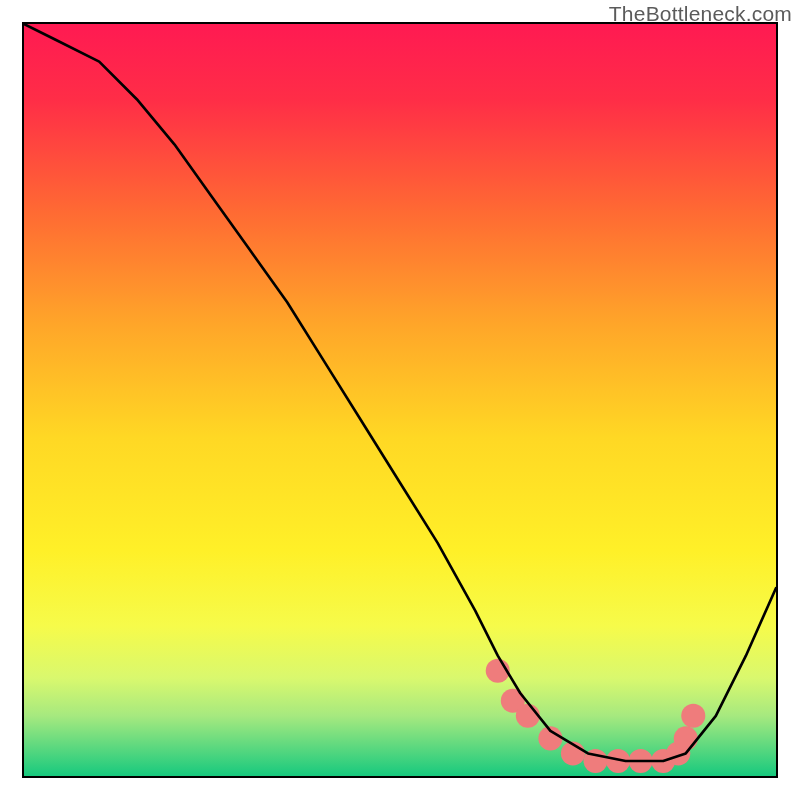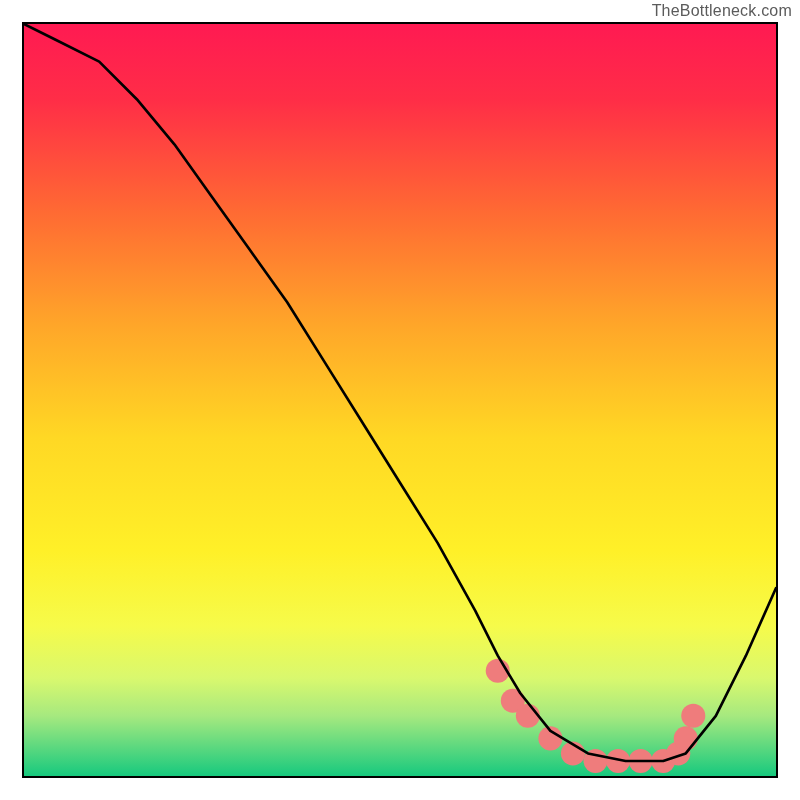--- a/index.html
+++ b/index.html
@@ -12,21 +12,21 @@
   }
   .chart-wrap {
     position: relative;
     width: 800px;
     height: 800px;
   }
   .watermark {
     position: absolute;
     top: 2px;
     right: 8px;
-    font-size: 16px;
+    font-size: 21px;
     font-weight: 500;
     color: #5b5b5b;
     letter-spacing: 0.2px;
     z-index: 10;
   }
   .plot-frame {
     position: absolute;
     left: 22px;
     top: 22px;
     width: 756px;

